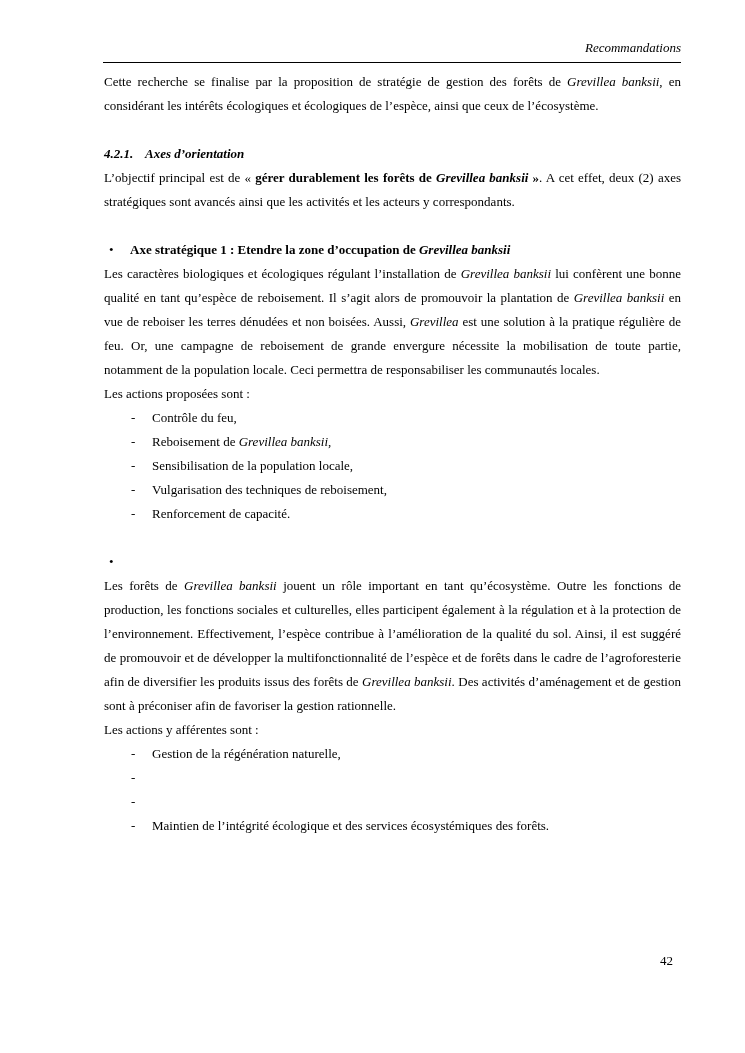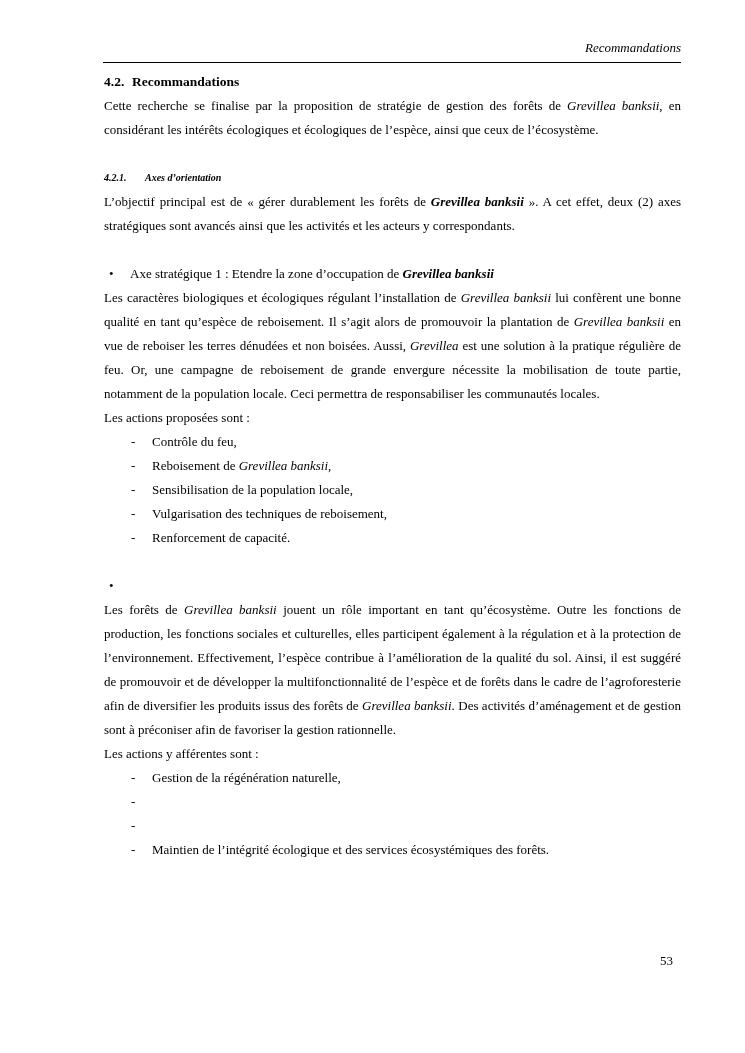--- a/index.html
+++ b/index.html
@@ -28,48 +28,47 @@
     position: absolute;
     left: 104px;
     top: 70px;
     width: 577px;
     line-height: 24px;
   }
   .para { text-align: justify; }
   .spacer { height: 24px; }
   .sec-head { font-weight: bold; font-size: 13.5px; }
   .sec-num { display: inline-block; width: 28px; }
-  .subsec-head { font-weight: bold; font-style: italic; font-size: 10px; }
+  .subsec-head { font-weight: bold; font-style: italic; font-size: 13px; }
   .subsec-num { display: inline-block; width: 41px; }
   .bullet-item { display: flex; font-weight: bold; }
   .bullet-marker { flex: 0 0 26px; padding-left: 5px; font-weight: normal; }
   .dash-item { display: flex; }
   .dash-marker { flex: 0 0 21px; margin-left: 27px; }
-  .b  { font-weight: normal; }
+  .b  { font-weight: bold; }
   .i  { font-style: italic; }
   .bi { font-weight: bold; font-style: italic; }
   .page-number {
     position: absolute;
     top: 953px;
     right: 72px;
     font-size: 13px;
   }
 </style>
 </head>
 <body>
 
 <div class="page">
 
   <div class="running-header">
     <span>Recommandations</span>
   </div>
 
   <div class="content">
 
-    <div class="sec-head"><span class="sec-num">4.2.</span><span>Recommandations</span></div>
 
     <p class="para"><span>Cette recherche se finalise par la proposition de stratégie de gestion des forêts de </span><span class="i">Grevillea banksii</span><span>, en considérant les intérêts écologiques et écologiques de l’espèce, ainsi que ceux de l’écosystème.</span></p>
 
     <div class="spacer"></div>
 
     <div class="subsec-head"><span class="subsec-num">4.2.1.</span><span>Axes d’orientation</span></div>
 
     <p class="para"><span>L’objectif principal est de « </span><span class="b">gérer durablement les forêts de </span><span class="bi">Grevillea banksii</span><span class="b"> »</span><span>. A cet effet, deux (2) axes stratégiques sont avancés ainsi que les activités et les acteurs y correspondants.</span></p>
 
     <div class="spacer"></div>
@@ -124,15 +123,15 @@
     <div class="dash-item">
         <span class="dash-marker">-</span>
       </div>
     <div class="dash-item">
         <span class="dash-marker">-</span>
         <span><span>Maintien de l’intégrité écologique et des services écosystémiques des forêts.</span></span>
       </div>
 
   </div>
 
-  <div class="page-number">53</div>
+  <div class="page-number">42</div>
 
 </div>
 
 </body></html>

